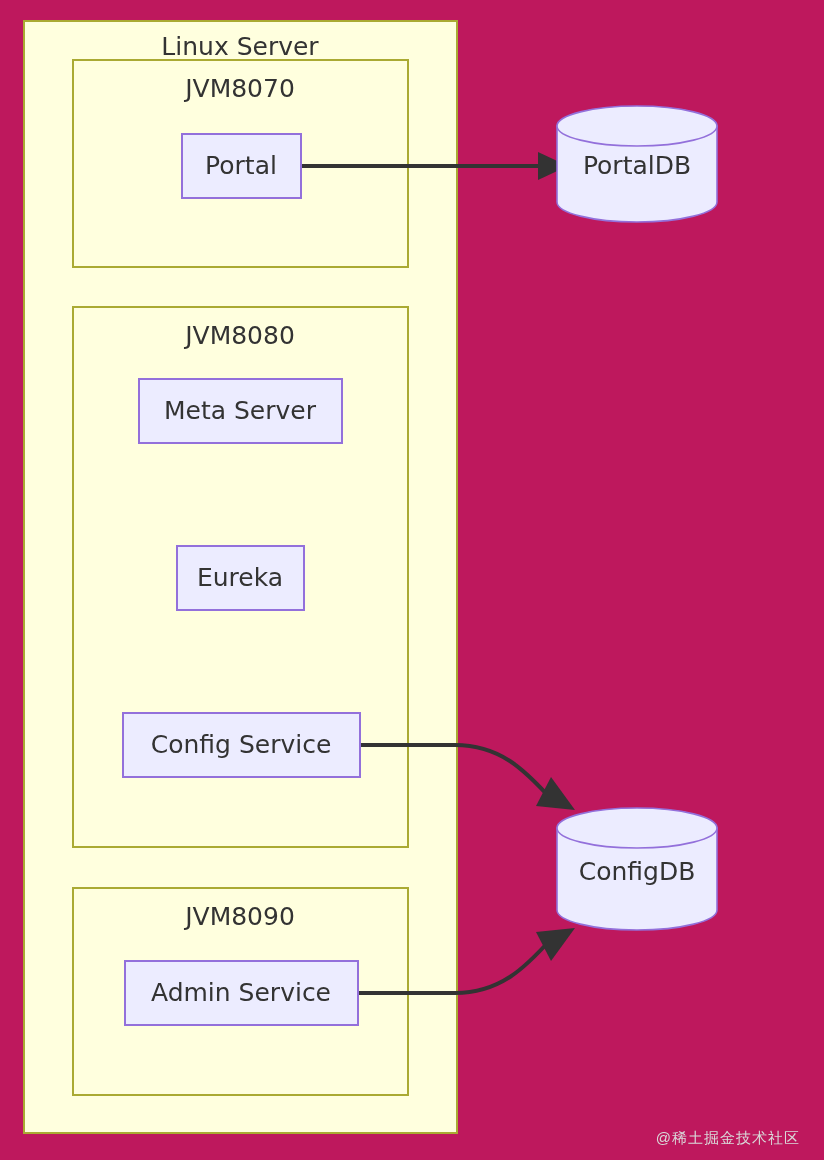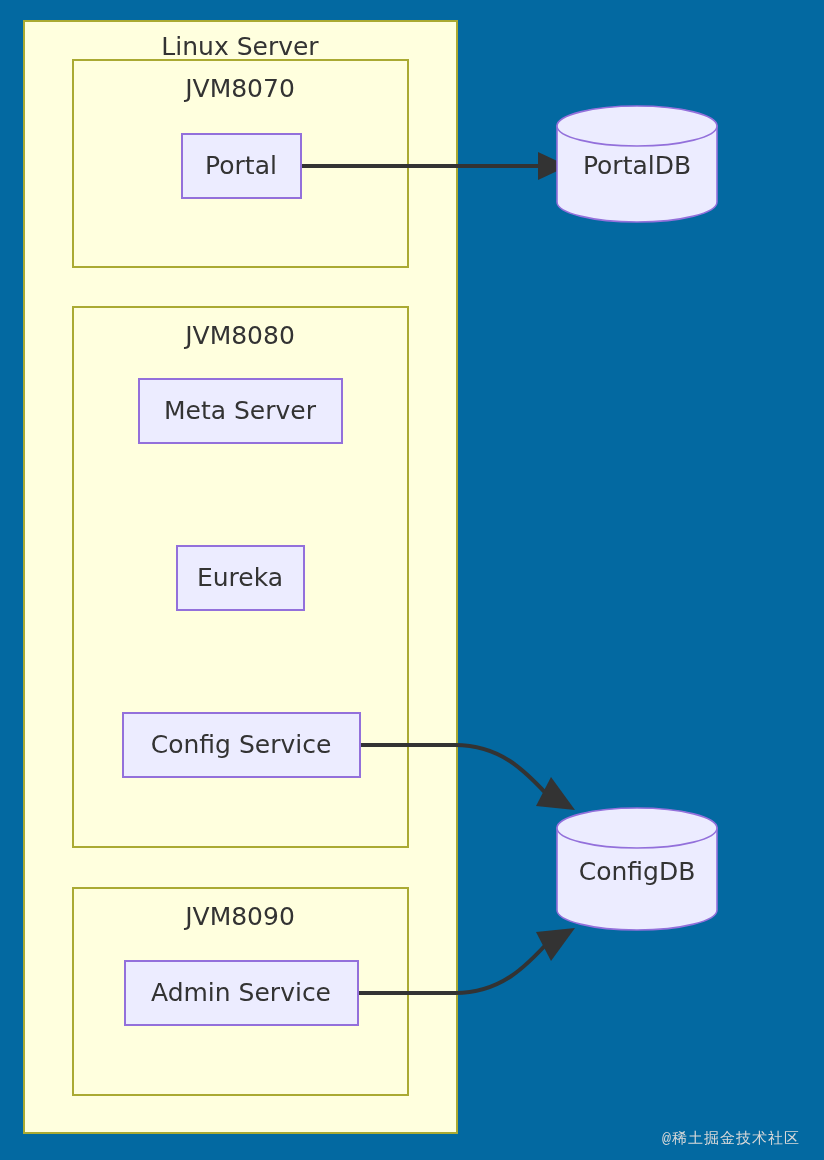--- a/index.html
+++ b/index.html
@@ -7,21 +7,21 @@
     padding: 0;
     background: #ffffff;
   }
   body {
     font-family: "DejaVu Sans", "Liberation Sans", sans-serif;
   }
   #canvas {
     position: relative;
     width: 824px;
     height: 1160px;
-    background: #0369a1;
+    background: #be185d;
     overflow: hidden;
   }
   svg.diagram {
     position: absolute;
     left: 0;
     top: 0;
     width: 824px;
     height: 1160px;
   }
   .cluster-rect {
@@ -72,21 +72,21 @@
     font-family: "DejaVu Sans", "Liberation Sans", sans-serif;
     font-size: 25px;
     fill: #333333;
     text-anchor: middle;
     dominant-baseline: middle;
   }
   .watermark {
     position: absolute;
     right: 24px;
     bottom: 12px;
-    font-family: Liberation Mono, monospace;
+    font-family: Liberation Sans, sans-serif;
     font-size: 15px;
     color: #d9d9d9;
     letter-spacing: 1px;
     user-select: none;
   }
 </style>
 </head>
 <body>
 
 <div id="canvas">

